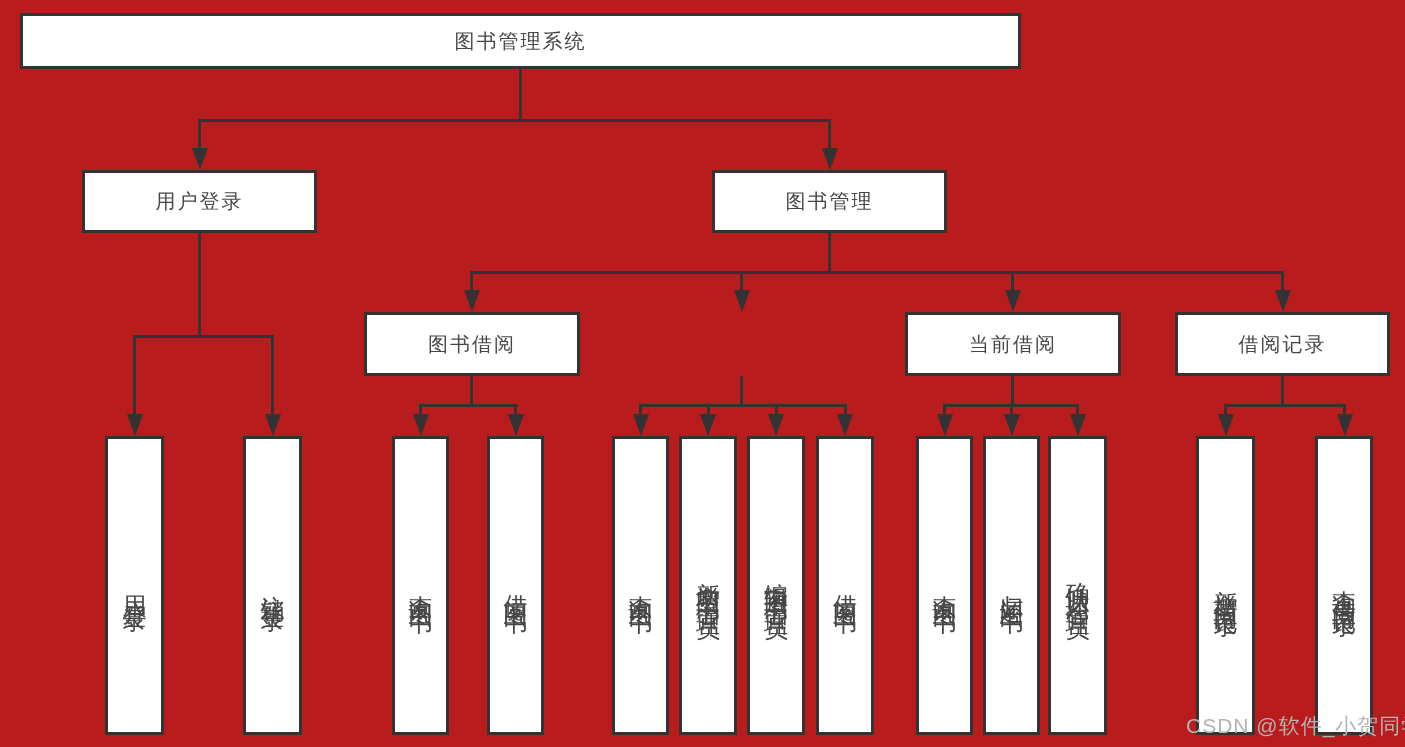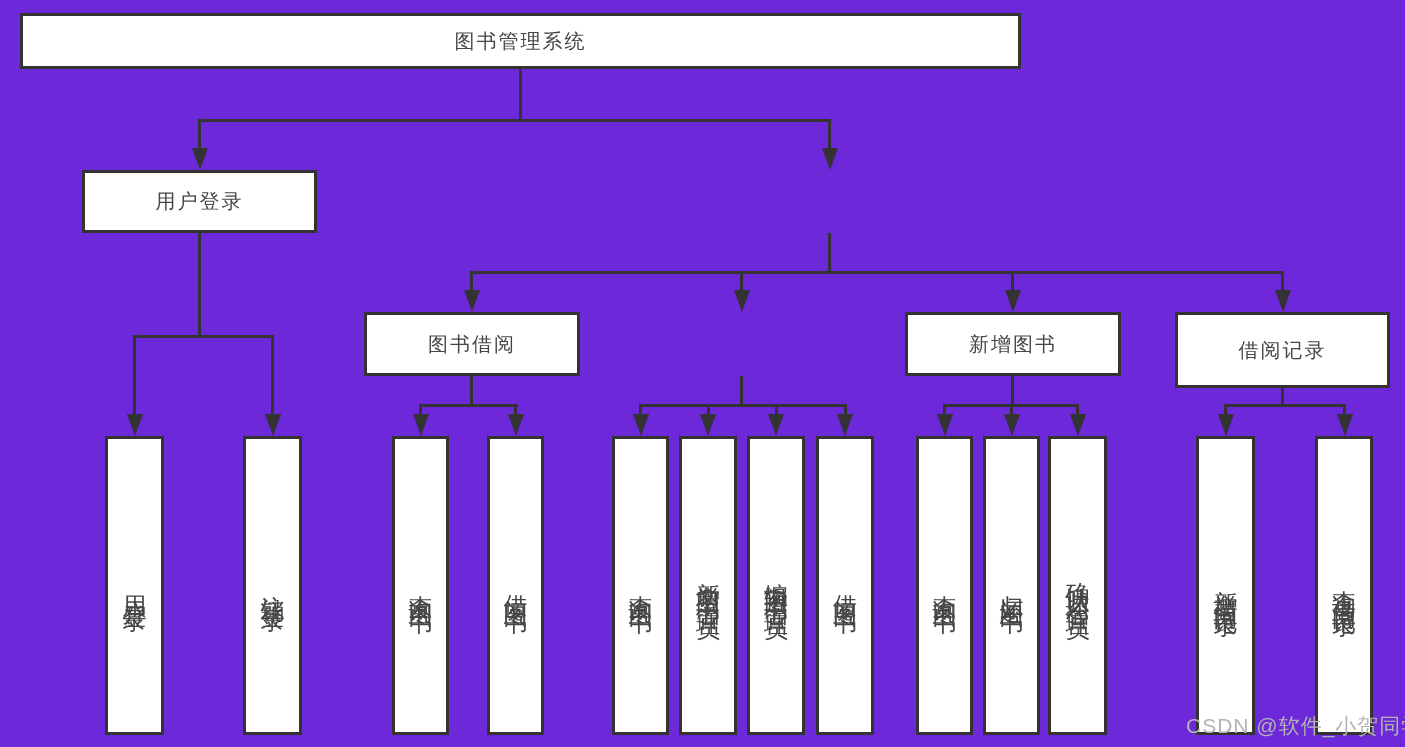--- a/index.html
+++ b/index.html
@@ -1,20 +1,20 @@
 <!DOCTYPE html>
 <html><head>
 <meta charset="utf-8">
 <style>
   html, body { margin: 0; padding: 0; background: #ffffff; }
   .canvas {
     position: relative;
     width: 1405px;
     height: 747px;
-    background: #6d28d9;
+    background: #b91c1c;
     font-family: "Liberation Sans", "DejaVu Sans", sans-serif;
     overflow: hidden;
   }
   .box {
     position: absolute;
     box-sizing: border-box;
     background: #ffffff;
     border: 3px solid #333333;
     color: #464646;
     display: flex;
@@ -111,27 +111,28 @@
   <div class="ln" style="left:1224px;top:404px;width:122px;height:3px"></div>
   <div class="ln" style="left:1224px;top:404px;width:3px;height:12px"></div>
   <div class="ln" style="left:1343px;top:404px;width:3px;height:12px"></div>
   <div class="ar" style="left:1218px;top:414px"></div>
   <div class="ar" style="left:1337px;top:414px"></div>
 
   <div class="box h" style="left:20px;top:13px;width:1001px;height:56px">图书管理系统</div>
 
   <div class="box h" style="left:82px;top:170px;width:235px;height:63px">用户登录</div>
 
+  <div class="box h" style="left:712px;top:170px;width:235px;height:63px">图书管理</div>
 
   <div class="box h" style="left:364px;top:312px;width:216px;height:64px">图书借阅</div>
 
 
-  <div class="box h" style="left:905px;top:312px;width:216px;height:64px">新增图书</div>
+  <div class="box h" style="left:905px;top:312px;width:216px;height:64px">当前借阅</div>
 
-  <div class="box h" style="left:1175px;top:312px;width:215px;height:76px">借阅记录</div>
+  <div class="box h" style="left:1175px;top:312px;width:215px;height:64px">借阅记录</div>
 
   <div class="box v" style="left:105px;top:436px;width:59px;height:299px">用户登录</div>
 
   <div class="box v" style="left:243px;top:436px;width:59px;height:299px">注销登录</div>
 
   <div class="box v" style="left:392px;top:436px;width:57px;height:299px">查询图书</div>
 
   <div class="box v" style="left:487px;top:436px;width:57px;height:299px">借阅图书</div>
 
   <div class="box v" style="left:612px;top:436px;width:57px;height:299px">查询图书</div>

